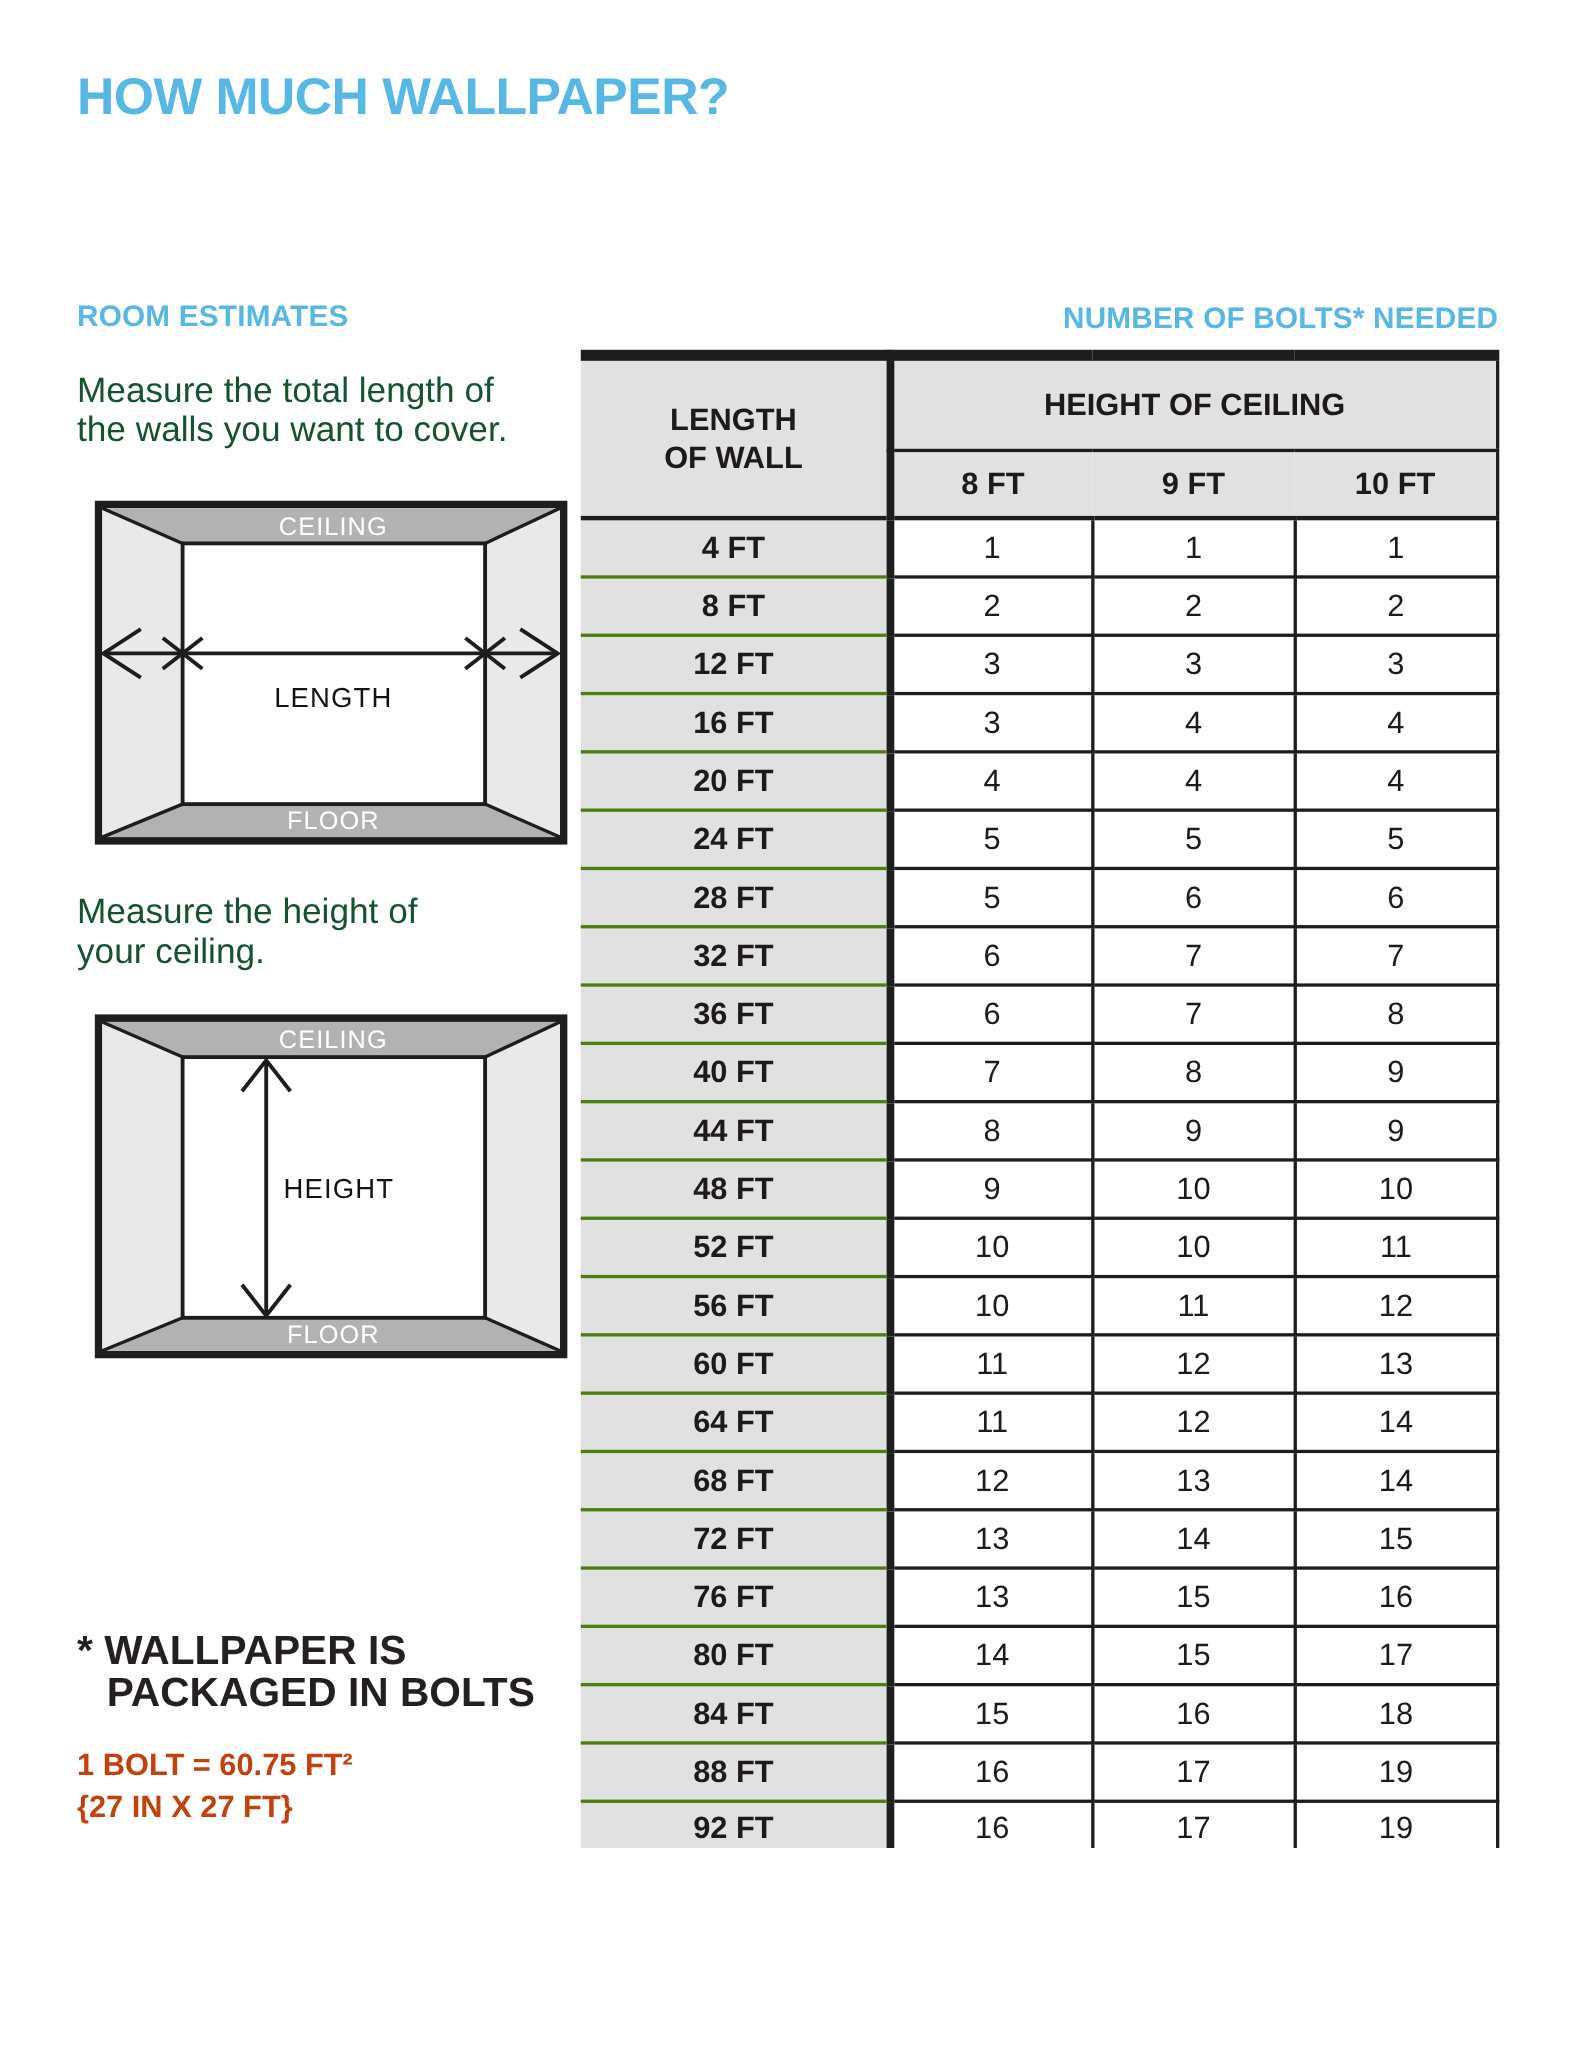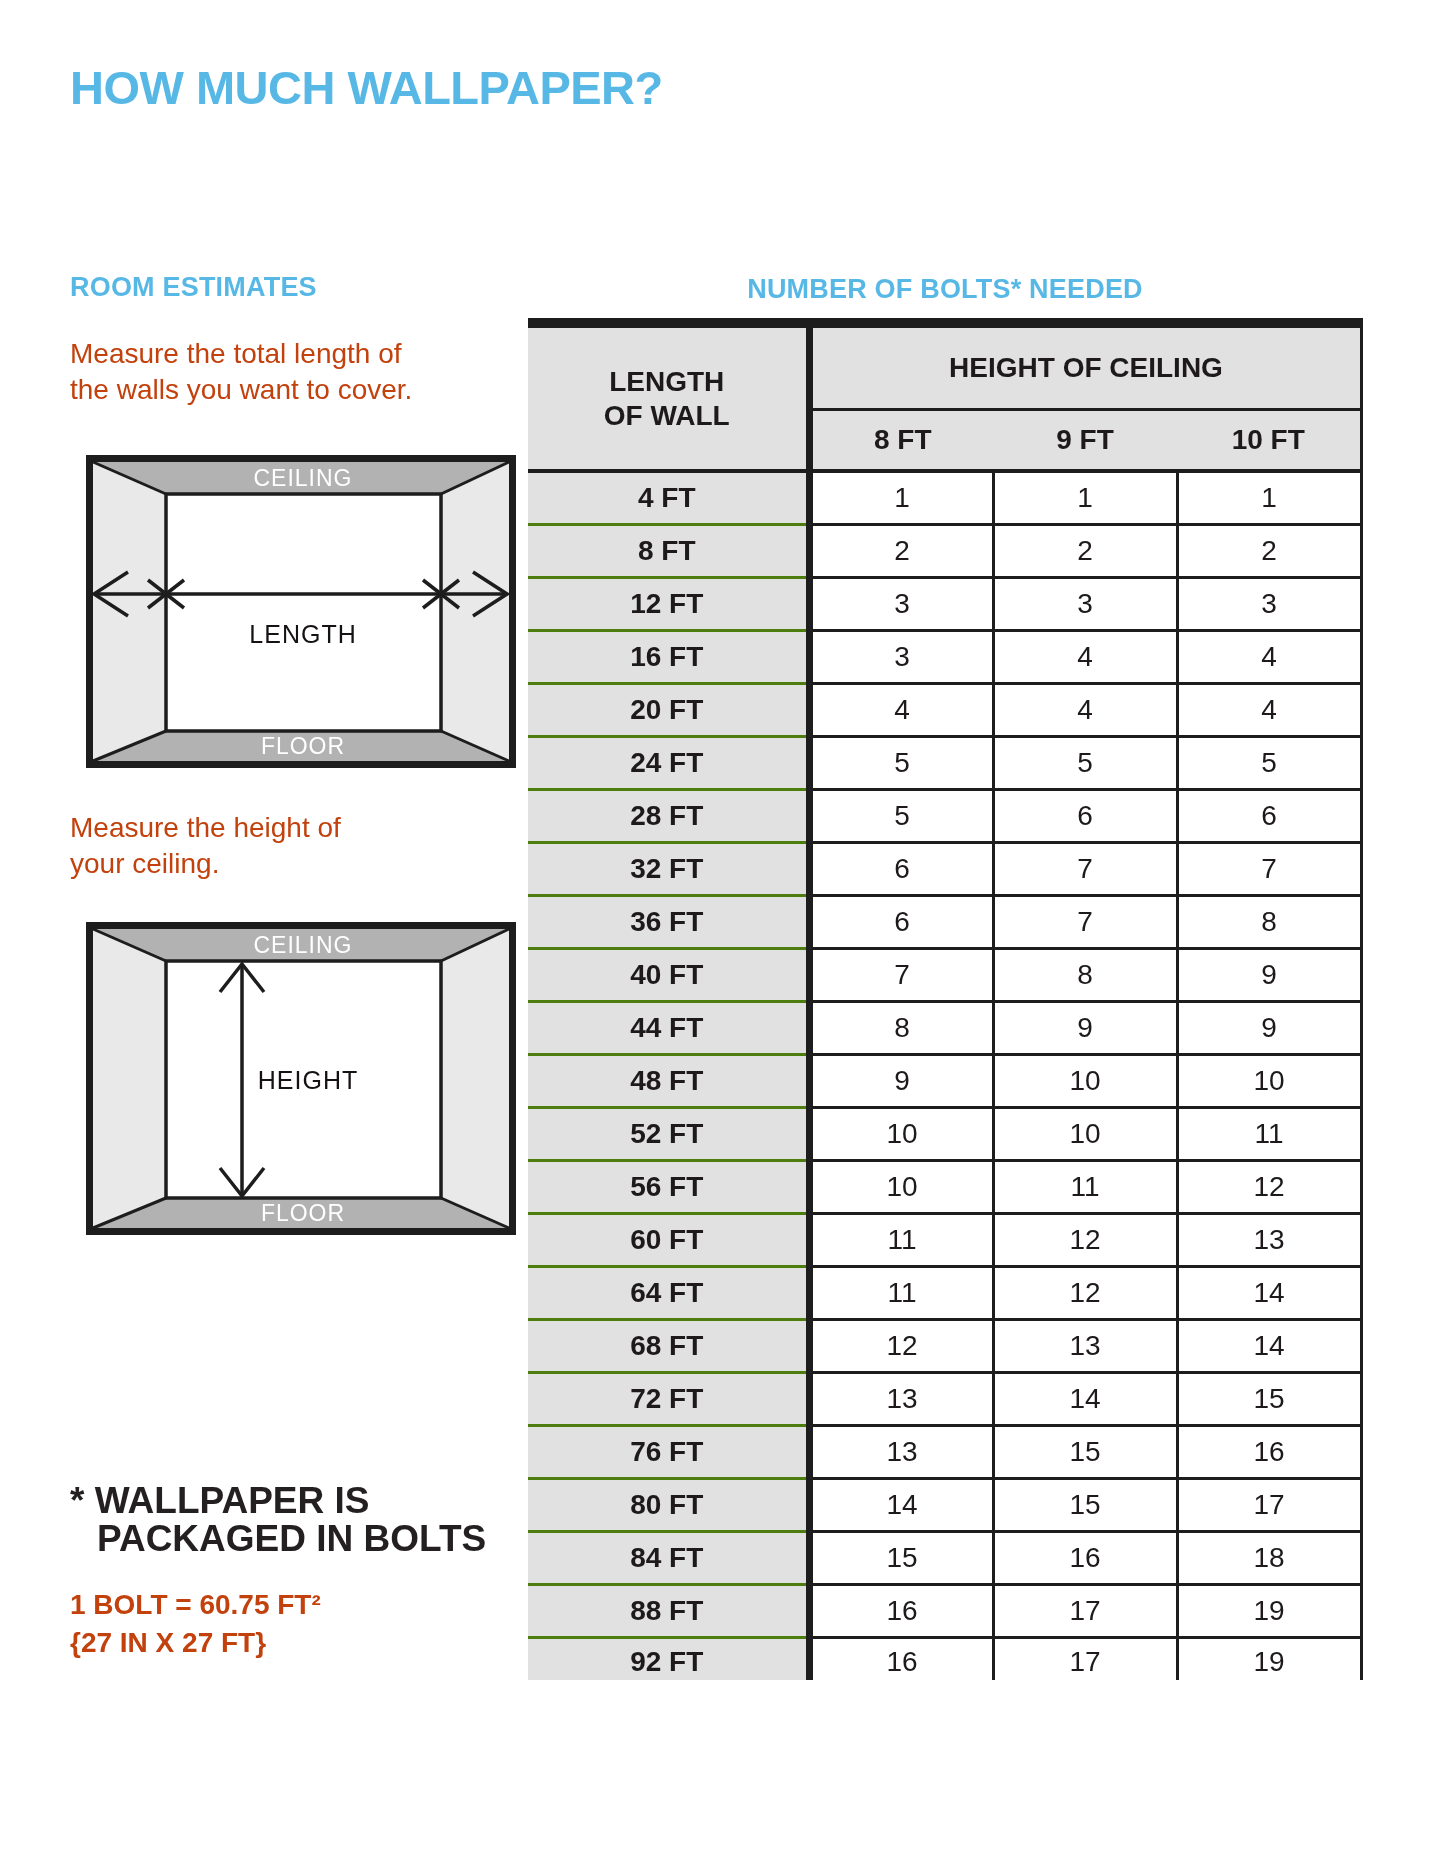--- a/index.html
+++ b/index.html
@@ -14,41 +14,41 @@
   .page-title{
     position:absolute;left:70px;top:60px;
     font-size:47px;font-weight:bold;letter-spacing:-0.5px;
     color:#57b8e6;
   }
   .section-heading{
     font-size:27px;font-weight:bold;color:#57b8e6;letter-spacing:0.2px;
   }
   .left-heading{position:absolute;left:70px;top:272px;}
   .body-text{
-    font-size:28px;line-height:36px;color:#c2410c;white-space:pre-line;
+    font-size:32px;line-height:36px;color:#14532d;white-space:pre-line;
   }
   .p1{position:absolute;left:70px;top:336px;}
   .p2{position:absolute;left:70px;top:810px;}
   .p3{position:absolute;left:70px;top:1280px;}
   .diagram{position:absolute;left:86px;width:430px;height:313px;}
   .diagram1{top:455px;}
   .diagram2{top:922px;}
   .footnote{
     position:absolute;left:70px;top:1482px;
     font-size:37px;line-height:38px;font-weight:bold;color:#241f20;
   }
   .footnote .line2{display:block;padding-left:27px;}
   .bolt-info{
     position:absolute;left:70px;top:1586px;
     font-size:28px;line-height:38px;font-weight:bold;color:#c2410c;
   }
   .bolt-info span{display:block;}
   .table-heading{
     position:absolute;left:528px;top:274px;width:834px;
-    text-align:center;
+    text-align:right;
   }
   .table-wrap{position:absolute;left:528px;top:318px;width:834px;}
   table.bolts{
     border-collapse:collapse;table-layout:fixed;width:834px;
     border-top:10px solid #1d1d1d;
     border-bottom:9px solid #1d1d1d;
     border-right:3px solid #1d1d1d;
   }
   table.bolts col.c-label{width:281px;}
   table.bolts col.c-val{width:184px;}

